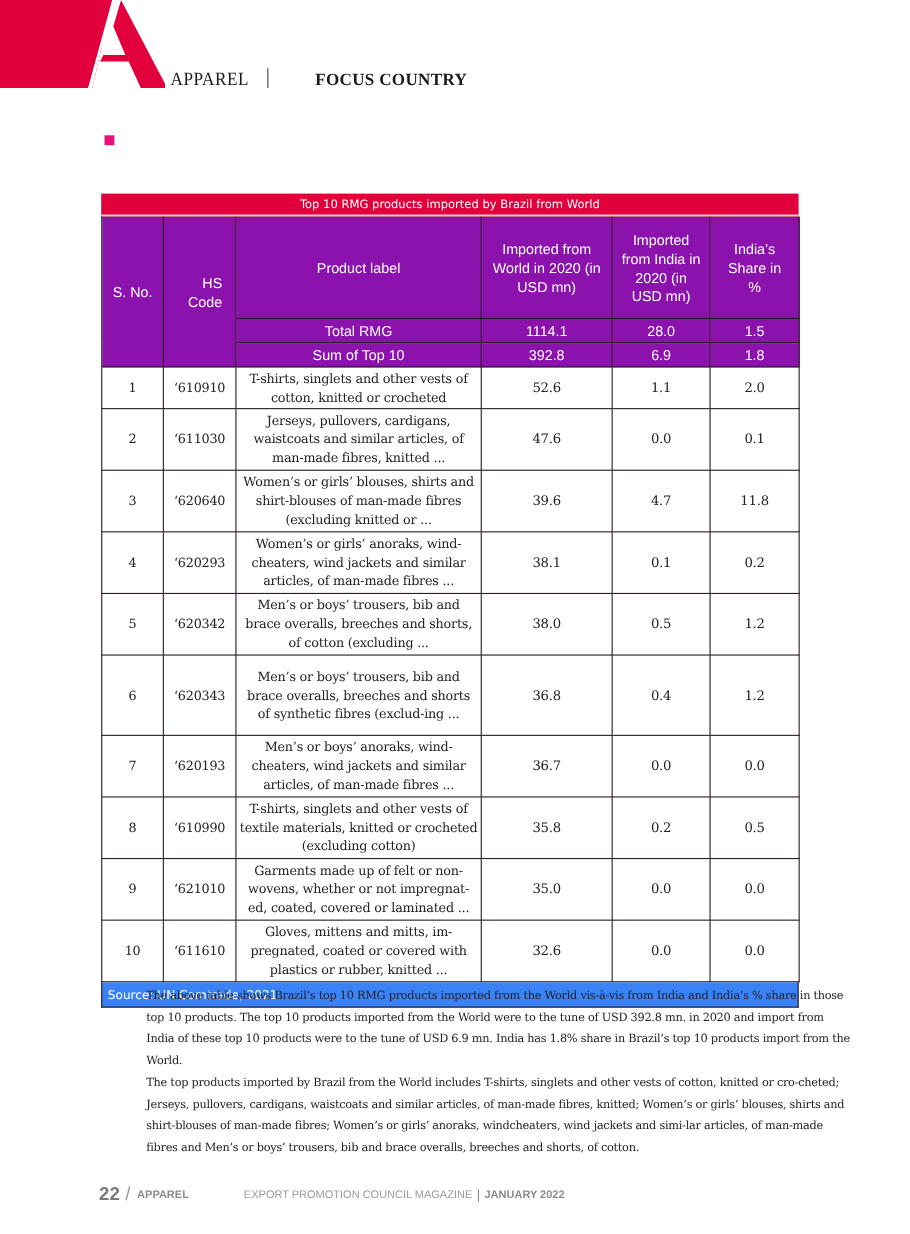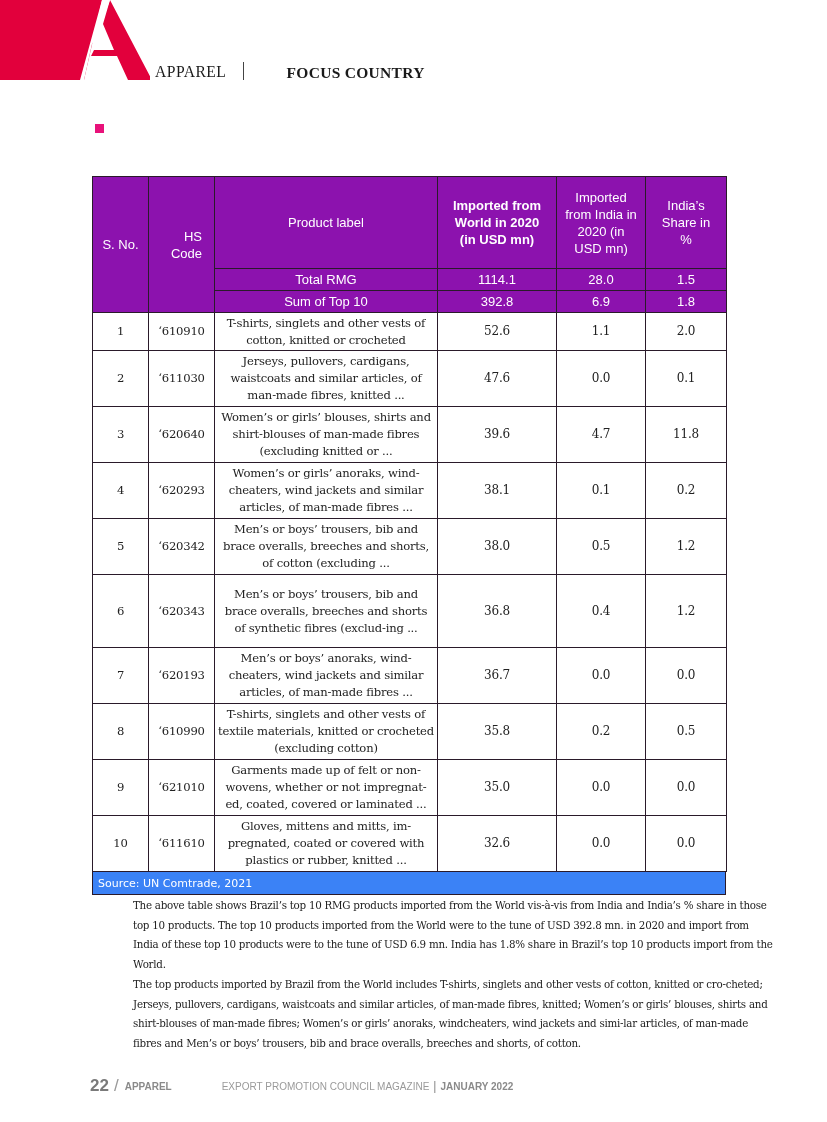--- a/index.html
+++ b/index.html
@@ -91,35 +91,36 @@
 </div>
 <div class="header-text">
   <span class="header-brand">APPAREL</span>
   <span class="header-sep"></span>
   <span class="header-section">FOCUS COUNTRY</span>
 </div>
 
 <h2 class="section-title"><span class="title-bullet"></span></h2>
 
 <div class="table-wrap">
+  <div class="table-caption">Top 10 RMG products imported by Brazil from World</div>
   <table>
     <colgroup>
         <col class="c1">
         <col class="c2">
         <col class="c3">
         <col class="c4">
         <col class="c5">
         <col class="c6">
       </colgroup>
     <thead>
       <tr class="hdr">
         <th rowspan="3">S. No.</th>
         <th rowspan="3" style="padding:0 12px;text-align:right;">HS Code</th>
         <th>Product label</th>
-        <th style="padding:0 8px;font-weight:bold;">Imported from World in 2020 (in USD mn)</th>
+        <th style="padding:0 8px;">Imported from World in 2020 (in USD mn)</th>
         <th style="padding:0 6px;">Imported from India in 2020 (in USD mn)</th>
         <th style="padding:0 10px;">India’s Share in %</th>
       </tr>
       <tr class="sum">
         <th>Total RMG</th>
         <th>1114.1</th>
         <th>28.0</th>
         <th>1.5</th>
       </tr>
       <tr class="sum">

